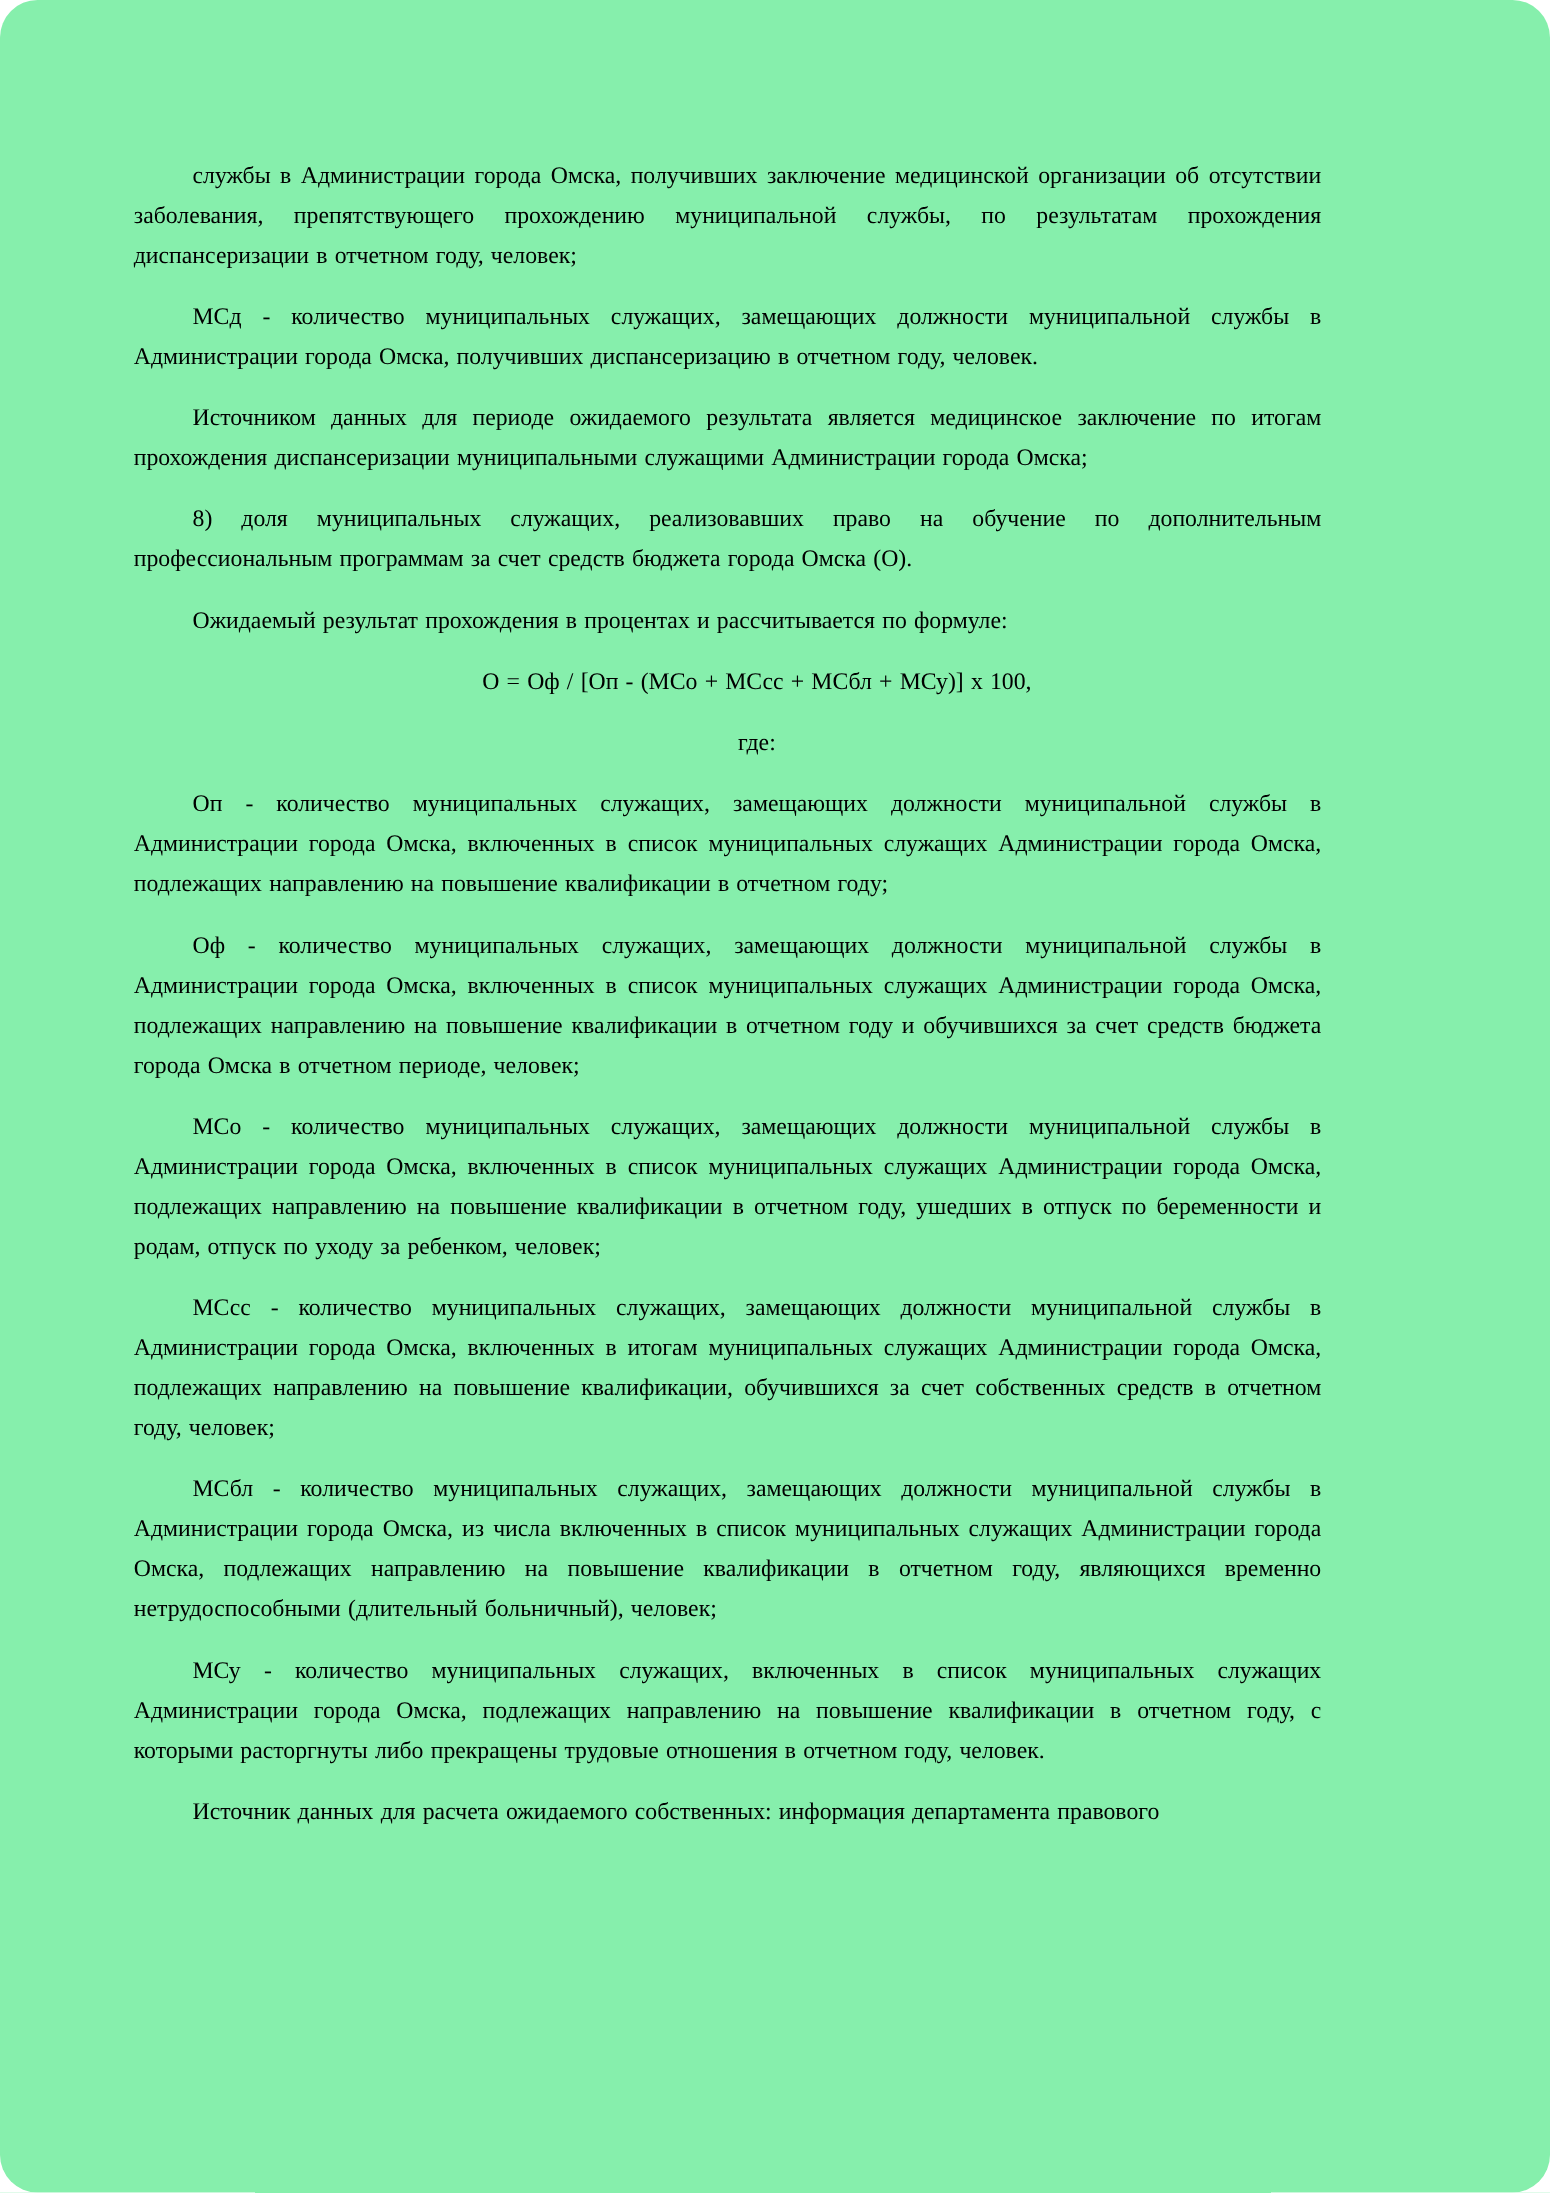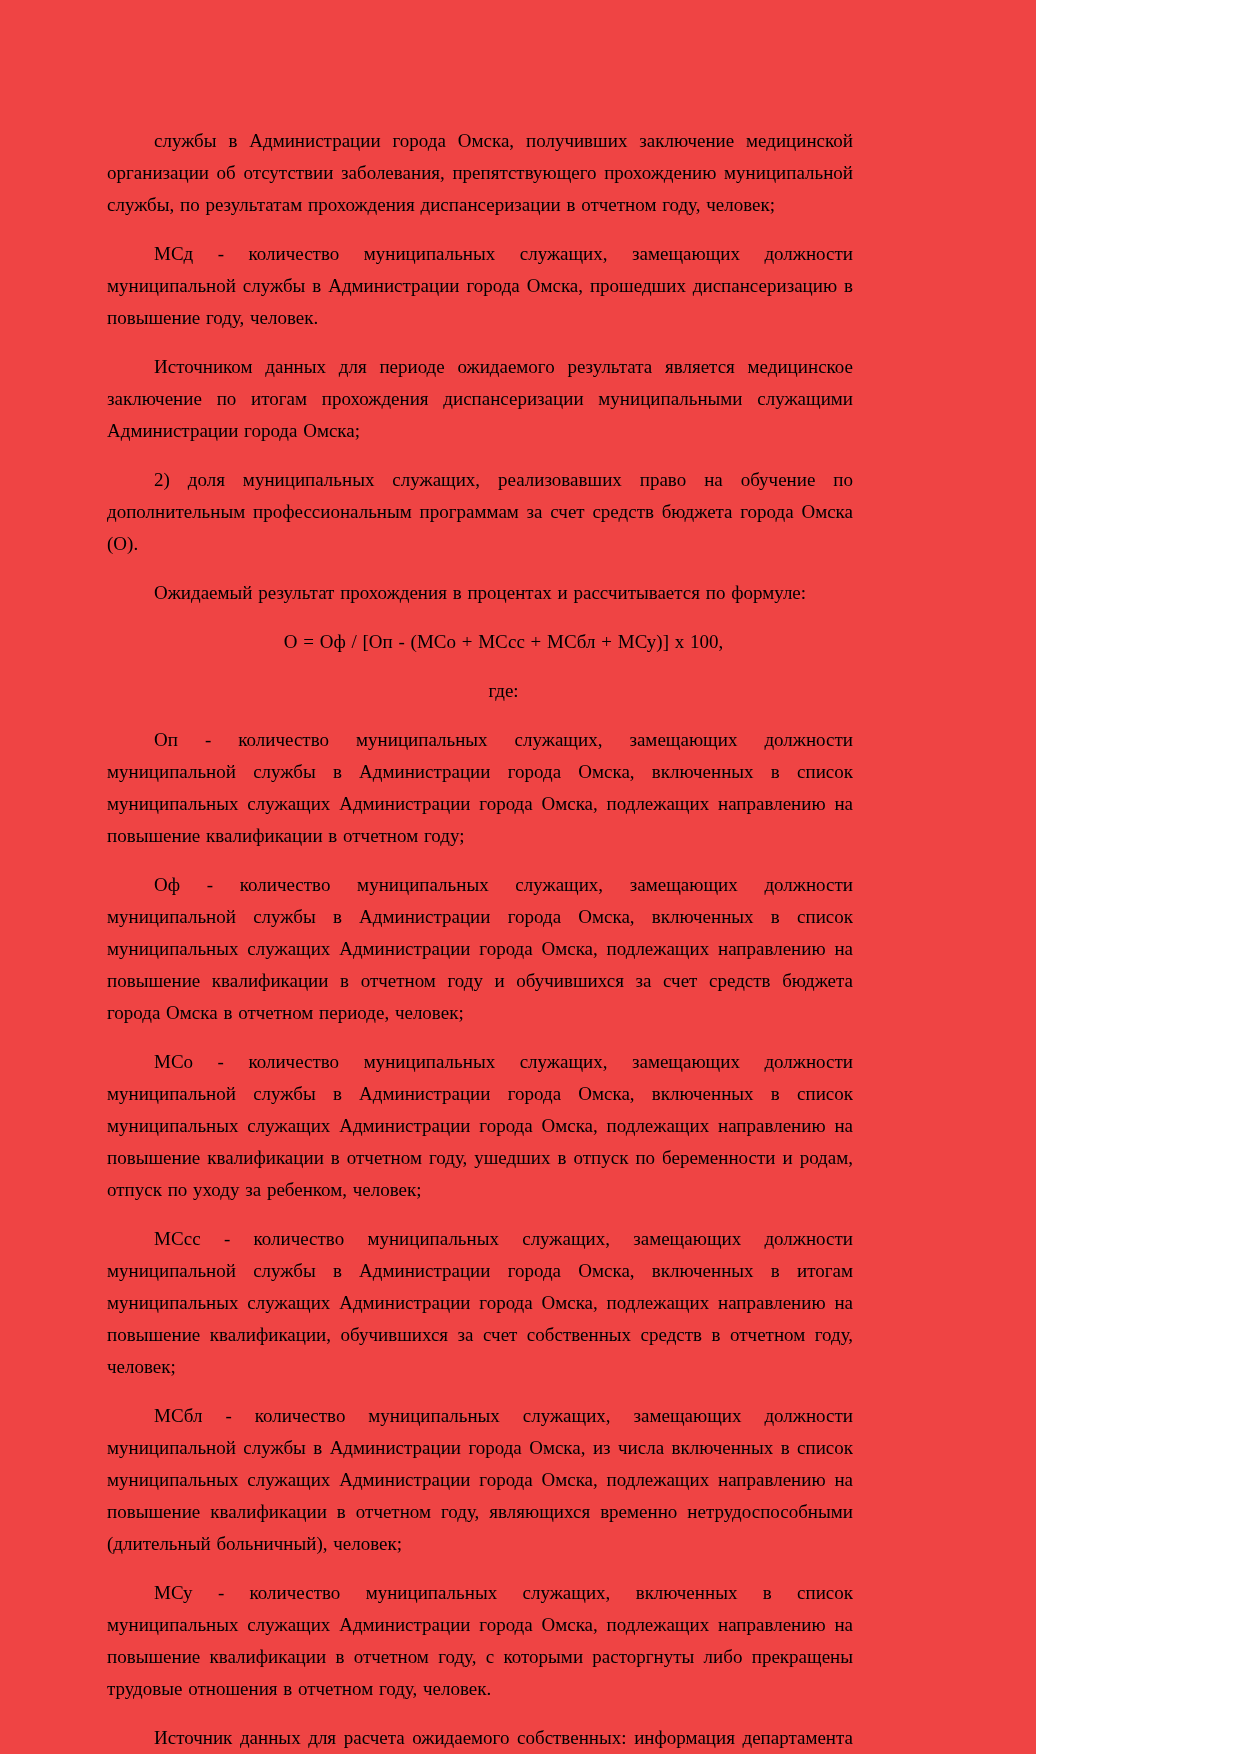--- a/index.html
+++ b/index.html
@@ -9,46 +9,47 @@
   }
   body {
     width: 1240px;
     height: 1754px;
     font-family: "Liberation Serif", serif;
     color: #000000;
     position: relative;
   }
   .page {
     box-sizing: border-box;
-    width: 1036px;
+    width: 1240px;
     height: 1754px;
     padding: 125px 183px 60px 107px;
-    background: #ef4444;
+    background: #86efac;
+    border-radius: 30px;
   }
   .doc p {
     margin: 0 0 17px 0;
     font-size: 19px;
     line-height: 32px;
     text-align: justify;
     text-indent: 47px;
     word-spacing: 1px;
   }
   .doc p.no-justify {
     text-align: center;
   }
 </style>
 </head>
 <body>
 
 <div class="page">
   <div class="doc">
     <p>службы в Администрации города Омска, получивших заключение медицинской организации об отсутствии заболевания, препятствующего прохождению муниципальной службы, по результатам прохождения диспансеризации в отчетном году, человек;</p>
-    <p>МСд - количество муниципальных служащих, замещающих должности муниципальной службы в Администрации города Омска, прошедших диспансеризацию в повышение году, человек.</p>
+    <p>МСд - количество муниципальных служащих, замещающих должности муниципальной службы в Администрации города Омска, получивших диспансеризацию в отчетном году, человек.</p>
     <p>Источником данных для периоде ожидаемого результата является медицинское заключение по итогам прохождения диспансеризации муниципальными служащими Администрации города Омска;</p>
-    <p>2) доля муниципальных служащих, реализовавших право на обучение по дополнительным профессиональным программам за счет средств бюджета города Омска (О).</p>
+    <p>8) доля муниципальных служащих, реализовавших право на обучение по дополнительным профессиональным программам за счет средств бюджета города Омска (О).</p>
     <p>Ожидаемый результат прохождения в процентах и рассчитывается по формуле:</p>
     <p class="no-justify">О = Оф / [Оп - (МСо + МСсс + МСбл + МСу)] x 100,</p>
     <p class="no-justify">где:</p>
     <p>Оп - количество муниципальных служащих, замещающих должности муниципальной службы в Администрации города Омска, включенных в список муниципальных служащих Администрации города Омска, подлежащих направлению на повышение квалификации в отчетном году;</p>
     <p>Оф - количество муниципальных служащих, замещающих должности муниципальной службы в Администрации города Омска, включенных в список муниципальных служащих Администрации города Омска, подлежащих направлению на повышение квалификации в отчетном году и обучившихся за счет средств бюджета города Омска в отчетном периоде, человек;</p>
     <p>МСо - количество муниципальных служащих, замещающих должности муниципальной службы в Администрации города Омска, включенных в список муниципальных служащих Администрации города Омска, подлежащих направлению на повышение квалификации в отчетном году, ушедших в отпуск по беременности и родам, отпуск по уходу за ребенком, человек;</p>
     <p>МСсс - количество муниципальных служащих, замещающих должности муниципальной службы в Администрации города Омска, включенных в итогам муниципальных служащих Администрации города Омска, подлежащих направлению на повышение квалификации, обучившихся за счет собственных средств в отчетном году, человек;</p>
     <p>МСбл - количество муниципальных служащих, замещающих должности муниципальной службы в Администрации города Омска, из числа включенных в список муниципальных служащих Администрации города Омска, подлежащих направлению на повышение квалификации в отчетном году, являющихся временно нетрудоспособными (длительный больничный), человек;</p>
     <p>МСу - количество муниципальных служащих, включенных в список муниципальных служащих Администрации города Омска, подлежащих направлению на повышение квалификации в отчетном году, с которыми расторгнуты либо прекращены трудовые отношения в отчетном году, человек.</p>
     <p>Источник данных для расчета ожидаемого собственных: информация департамента правового</p>

